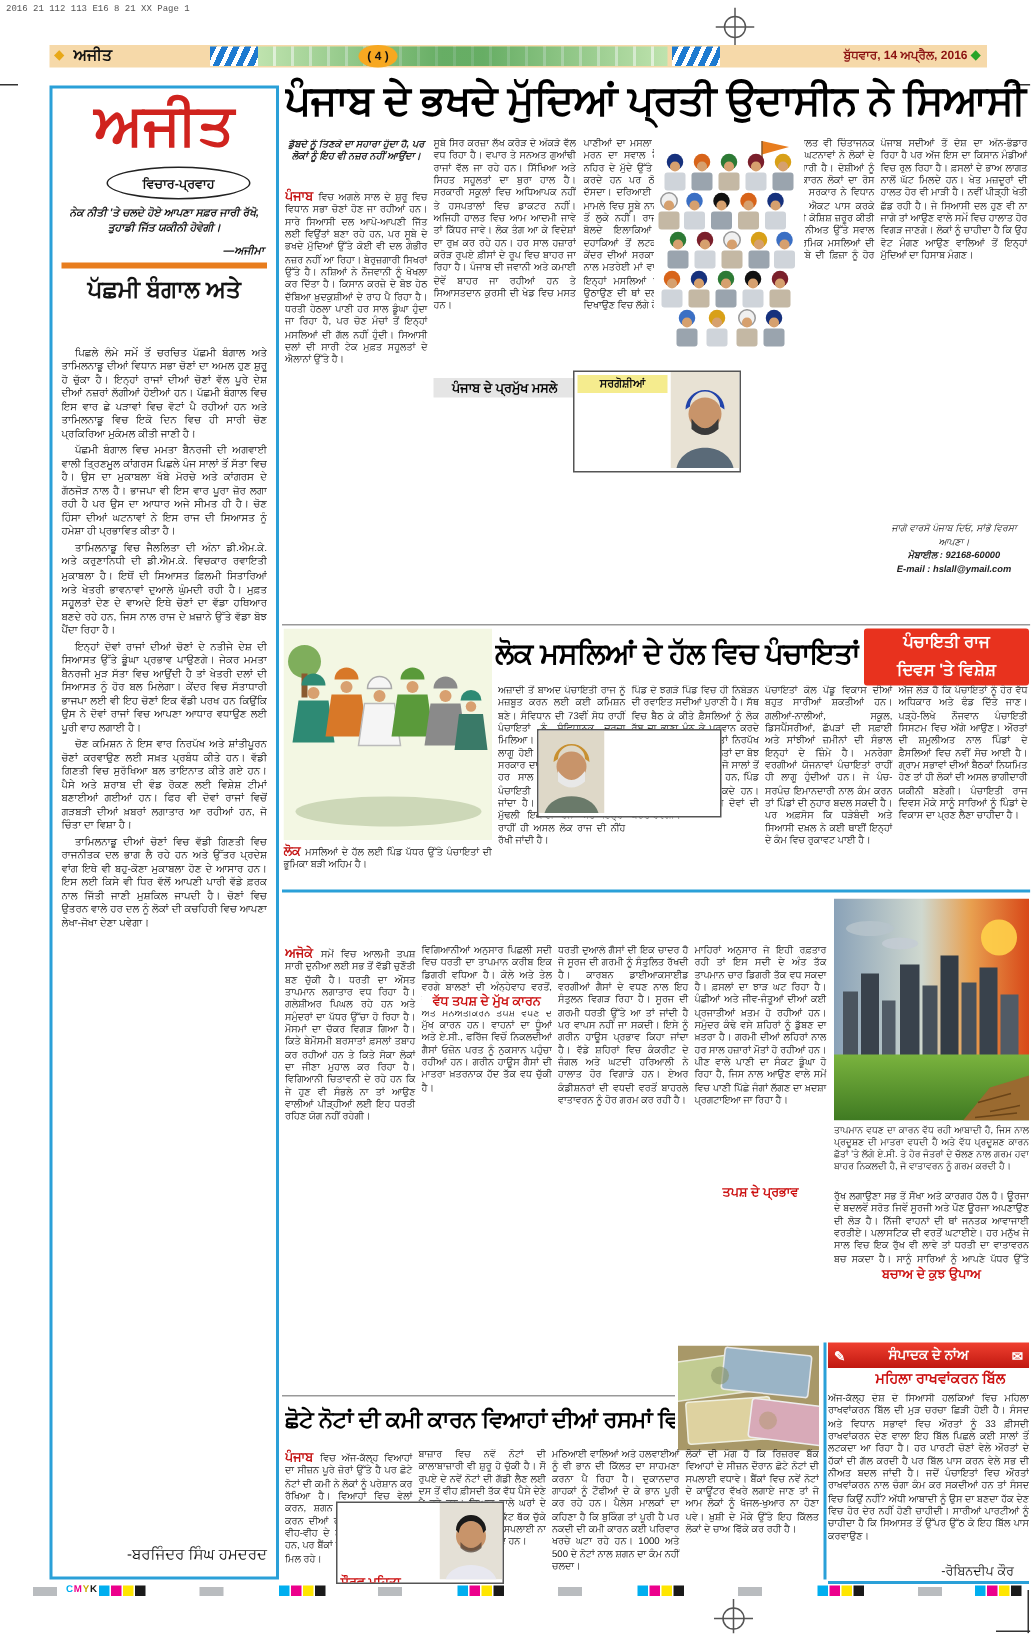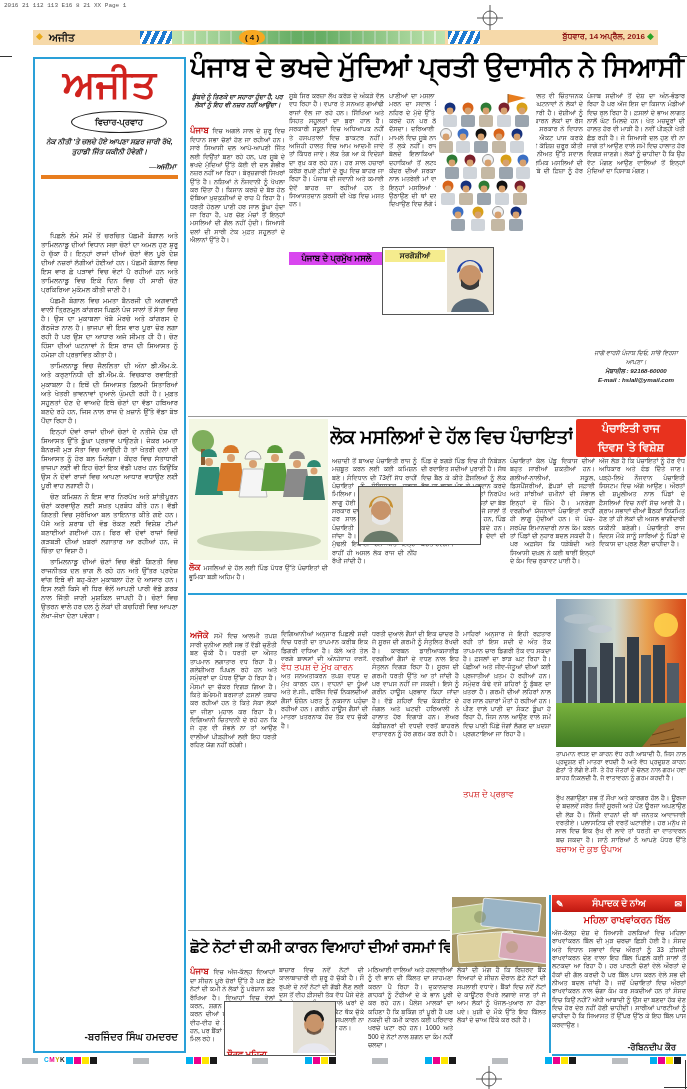--- a/index.html
+++ b/index.html
@@ -8,23 +8,23 @@
   .abs{position:absolute;}
   
   .col{position:absolute;font-size:6.4px;line-height:1.3;text-align:justify;
        color:#141414;overflow:hidden;}
   .lead{color:#c41212;font-weight:bold;font-size:8.5px;}
   .lead::after{content:" ";}
   .ital{font-style:italic;font-weight:bold;color:#222;}
   
   .headline{position:absolute;font-weight:800;color:#000;white-space:nowrap;
             overflow:hidden;letter-spacing:-0.3px;}
-  .redsub{position:absolute;background:#fff;color:#cc1010;font-weight:normal;
-          font-size:8.5px;line-height:13px;white-space:nowrap;overflow:hidden;}
-  .blacksub{position:absolute;background:#d946ef;color:#000;font-weight:bold;
+  .redsub{position:absolute;background:#fff;color:#cc1010;font-weight:bold;
+          font-size:8.5px;text-align:center;line-height:13px;white-space:nowrap;overflow:hidden;}
+  .blacksub{position:absolute;background:#e5e5e5;color:#000;font-weight:bold;
             font-size:8.5px;text-align:center;line-height:13px;white-space:nowrap;overflow:hidden;}
   
   .card{position:absolute;background:#fff;border:1px solid #555;display:flex;overflow:hidden;}
   .card .info{flex:1;display:flex;flex-direction:column;align-items:center;padding:2px 2px;}
   .card .tag{background:#f5ec8e;width:100%;text-align:center;font-weight:bold;
              font-size:7.5px;color:#111;padding:1px 0;}
   .card .sq{width:11px;height:11px;background:#f05a28;margin:4px auto 2px;}
   .card .nm{color:#cc1010;font-weight:bold;font-size:8.5px;text-align:left;width:100%;line-height:1.3;margin-top:47px;}
   .hline{position:absolute;background:#999;height:1px;}
   .blueline{position:absolute;background:#2aa0d8;}
@@ -52,21 +52,21 @@
                   font-size:7.2px;font-style:italic;font-weight:bold;}
   #edbox .obar{position:absolute;left:6px;top:116px;width:137px;height:4px;background:#e87d1e;}
   #edbox .t1{position:absolute;left:0;top:124px;width:149px;text-align:center;
              font-size:15.5px;font-weight:800;line-height:22px;white-space:nowrap;overflow:hidden;}
   #edbox .t2{position:absolute;left:0;top:146px;width:149px;text-align:center;
              font-size:15.5px;font-weight:800;line-height:22px;white-space:nowrap;overflow:hidden;}
   #edbox .ebody{position:absolute;left:6px;top:172px;width:137px;height:796px;overflow:hidden;
                 font-size:6.8px;line-height:1.33;text-align:justify;}
   #edbox .ebody p{margin:0 0 2px;text-indent:9px;}
   #edbox .esig{position:absolute;left:6px;top:972px;width:137px;text-align:right;
-               font-size:10px;font-weight:700;}
+               font-size:10px;font-weight:400;}
   
   #badge{position:absolute;left:576px;top:419px;width:110px;height:38px;background:#e8321e;
          border-radius:2px;color:#fff;font-weight:bold;font-size:11px;text-align:center;line-height:19px;}
   
   #lbanner{position:absolute;left:552px;top:895px;width:134px;height:17px;
            background:linear-gradient(#f04030,#c01810);color:#fff;display:flex;
            align-items:center;justify-content:space-between;padding:0 4px;box-sizing:border-box;
            font-weight:bold;font-size:9px;}
   #ltitle{position:absolute;left:552px;top:914px;width:150px;text-align:center;
           color:#cc1010;font-weight:bold;font-size:9.5px;}
@@ -119,20 +119,21 @@
     <span class="abs" style="left:517px;top:2px;width:95px;text-align:right;font-weight:bold;font-size:8px;color:#8b1212">ਬੁੱਧਵਾਰ, 14 ਅਪ੍ਰੈਲ, 2016</span>
     <span class="abs dia dia-g" style="left:614px;top:0">◆</span>
   </div>
 
   <div id="edbox">
     <div class="title">ਅਜੀਤ</div>
     <div class="oval">ਵਿਚਾਰ-ਪ੍ਰਵਾਹ</div>
     <div class="motto">ਨੇਕ ਨੀਤੀ 'ਤੇ ਚਲਦੇ ਹੋਏ ਆਪਣਾ ਸਫ਼ਰ ਜਾਰੀ ਰੱਖੋ, ਤੁਹਾਡੀ ਜਿੱਤ ਯਕੀਨੀ ਹੋਵੇਗੀ।</div>
     <div class="mauthor">—ਅਜੀਮਾ</div>
     <div class="obar"></div>
+    <div class="t1">ਪੱਛਮੀ ਬੰਗਾਲ ਅਤੇ</div>
     <div class="ebody">
       <p>ਪਿਛਲੇ ਲੰਮੇ ਸਮੇਂ ਤੋਂ ਚਰਚਿਤ ਪੱਛਮੀ ਬੰਗਾਲ ਅਤੇ ਤਾਮਿਲਨਾਡੂ ਦੀਆਂ ਵਿਧਾਨ ਸਭਾ ਚੋਣਾਂ ਦਾ ਅਮਲ ਹੁਣ ਸ਼ੁਰੂ ਹੋ ਚੁੱਕਾ ਹੈ। ਇਨ੍ਹਾਂ ਰਾਜਾਂ ਦੀਆਂ ਚੋਣਾਂ ਵੱਲ ਪੂਰੇ ਦੇਸ਼ ਦੀਆਂ ਨਜ਼ਰਾਂ ਲੱਗੀਆਂ ਹੋਈਆਂ ਹਨ। ਪੱਛਮੀ ਬੰਗਾਲ ਵਿਚ ਇਸ ਵਾਰ ਛੇ ਪੜਾਵਾਂ ਵਿਚ ਵੋਟਾਂ ਪੈ ਰਹੀਆਂ ਹਨ ਅਤੇ ਤਾਮਿਲਨਾਡੂ ਵਿਚ ਇਕੋ ਦਿਨ ਵਿਚ ਹੀ ਸਾਰੀ ਚੋਣ ਪ੍ਰਕਿਰਿਆ ਮੁਕੰਮਲ ਕੀਤੀ ਜਾਣੀ ਹੈ।</p>
       <p>ਪੱਛਮੀ ਬੰਗਾਲ ਵਿਚ ਮਮਤਾ ਬੈਨਰਜੀ ਦੀ ਅਗਵਾਈ ਵਾਲੀ ਤ੍ਰਿਣਮੂਲ ਕਾਂਗਰਸ ਪਿਛਲੇ ਪੰਜ ਸਾਲਾਂ ਤੋਂ ਸੱਤਾ ਵਿਚ ਹੈ। ਉਸ ਦਾ ਮੁਕਾਬਲਾ ਖੱਬੇ ਮੋਰਚੇ ਅਤੇ ਕਾਂਗਰਸ ਦੇ ਗੱਠਜੋੜ ਨਾਲ ਹੈ। ਭਾਜਪਾ ਵੀ ਇਸ ਵਾਰ ਪੂਰਾ ਜ਼ੋਰ ਲਗਾ ਰਹੀ ਹੈ ਪਰ ਉਸ ਦਾ ਆਧਾਰ ਅਜੇ ਸੀਮਤ ਹੀ ਹੈ। ਚੋਣ ਹਿੰਸਾ ਦੀਆਂ ਘਟਨਾਵਾਂ ਨੇ ਇਸ ਰਾਜ ਦੀ ਸਿਆਸਤ ਨੂੰ ਹਮੇਸ਼ਾ ਹੀ ਪ੍ਰਭਾਵਿਤ ਕੀਤਾ ਹੈ।</p>
       <p>ਤਾਮਿਲਨਾਡੂ ਵਿਚ ਜੈਲਲਿਤਾ ਦੀ ਅੰਨਾ ਡੀ.ਐਮ.ਕੇ. ਅਤੇ ਕਰੁਣਾਨਿਧੀ ਦੀ ਡੀ.ਐਮ.ਕੇ. ਵਿਚਕਾਰ ਰਵਾਇਤੀ ਮੁਕਾਬਲਾ ਹੈ। ਇਥੋਂ ਦੀ ਸਿਆਸਤ ਫ਼ਿਲਮੀ ਸਿਤਾਰਿਆਂ ਅਤੇ ਖੇਤਰੀ ਭਾਵਨਾਵਾਂ ਦੁਆਲੇ ਘੁੰਮਦੀ ਰਹੀ ਹੈ। ਮੁਫ਼ਤ ਸਹੂਲਤਾਂ ਦੇਣ ਦੇ ਵਾਅਦੇ ਇਥੇ ਚੋਣਾਂ ਦਾ ਵੱਡਾ ਹਥਿਆਰ ਬਣਦੇ ਰਹੇ ਹਨ, ਜਿਸ ਨਾਲ ਰਾਜ ਦੇ ਖ਼ਜ਼ਾਨੇ ਉੱਤੇ ਵੱਡਾ ਬੋਝ ਪੈਂਦਾ ਰਿਹਾ ਹੈ।</p>
       <p>ਇਨ੍ਹਾਂ ਦੋਵਾਂ ਰਾਜਾਂ ਦੀਆਂ ਚੋਣਾਂ ਦੇ ਨਤੀਜੇ ਦੇਸ਼ ਦੀ ਸਿਆਸਤ ਉੱਤੇ ਡੂੰਘਾ ਪ੍ਰਭਾਵ ਪਾਉਣਗੇ। ਜੇਕਰ ਮਮਤਾ ਬੈਨਰਜੀ ਮੁੜ ਸੱਤਾ ਵਿਚ ਆਉਂਦੀ ਹੈ ਤਾਂ ਖੇਤਰੀ ਦਲਾਂ ਦੀ ਸਿਆਸਤ ਨੂੰ ਹੋਰ ਬਲ ਮਿਲੇਗਾ। ਕੇਂਦਰ ਵਿਚ ਸੱਤਾਧਾਰੀ ਭਾਜਪਾ ਲਈ ਵੀ ਇਹ ਚੋਣਾਂ ਇਕ ਵੱਡੀ ਪਰਖ ਹਨ ਕਿਉਂਕਿ ਉਸ ਨੇ ਦੋਵਾਂ ਰਾਜਾਂ ਵਿਚ ਆਪਣਾ ਆਧਾਰ ਵਧਾਉਣ ਲਈ ਪੂਰੀ ਵਾਹ ਲਗਾਈ ਹੈ।</p>
       <p>ਚੋਣ ਕਮਿਸ਼ਨ ਨੇ ਇਸ ਵਾਰ ਨਿਰਪੱਖ ਅਤੇ ਸ਼ਾਂਤੀਪੂਰਨ ਚੋਣਾਂ ਕਰਵਾਉਣ ਲਈ ਸਖ਼ਤ ਪ੍ਰਬੰਧ ਕੀਤੇ ਹਨ। ਵੱਡੀ ਗਿਣਤੀ ਵਿਚ ਸੁਰੱਖਿਆ ਬਲ ਤਾਇਨਾਤ ਕੀਤੇ ਗਏ ਹਨ। ਪੈਸੇ ਅਤੇ ਸ਼ਰਾਬ ਦੀ ਵੰਡ ਰੋਕਣ ਲਈ ਵਿਸ਼ੇਸ਼ ਟੀਮਾਂ ਬਣਾਈਆਂ ਗਈਆਂ ਹਨ। ਫਿਰ ਵੀ ਦੋਵਾਂ ਰਾਜਾਂ ਵਿਚੋਂ ਗੜਬੜੀ ਦੀਆਂ ਖ਼ਬਰਾਂ ਲਗਾਤਾਰ ਆ ਰਹੀਆਂ ਹਨ, ਜੋ ਚਿੰਤਾ ਦਾ ਵਿਸ਼ਾ ਹੈ।</p>
       <p>ਤਾਮਿਲਨਾਡੂ ਦੀਆਂ ਚੋਣਾਂ ਵਿਚ ਵੱਡੀ ਗਿਣਤੀ ਵਿਚ ਰਾਜਨੀਤਕ ਦਲ ਭਾਗ ਲੈ ਰਹੇ ਹਨ ਅਤੇ ਉੱਤਰ ਪ੍ਰਦੇਸ਼ ਵਾਂਗ ਇਥੇ ਵੀ ਬਹੁ-ਕੋਣਾ ਮੁਕਾਬਲਾ ਹੋਣ ਦੇ ਆਸਾਰ ਹਨ। ਇਸ ਲਈ ਕਿਸੇ ਵੀ ਧਿਰ ਵੱਲੋਂ ਆਪਣੀ ਪਾਰੀ ਵੱਡੇ ਫ਼ਰਕ ਨਾਲ ਜਿੱਤੀ ਜਾਣੀ ਮੁਸ਼ਕਿਲ ਜਾਪਦੀ ਹੈ। ਚੋਣਾਂ ਵਿਚ ਉਤਰਨ ਵਾਲੇ ਹਰ ਦਲ ਨੂੰ ਲੋਕਾਂ ਦੀ ਕਚਹਿਰੀ ਵਿਚ ਆਪਣਾ ਲੇਖਾ-ਜੋਖਾ ਦੇਣਾ ਪਵੇਗਾ।</p>
     </div>
     <div class="esig">-ਬਰਜਿੰਦਰ ਸਿੰਘ ਹਮਦਰਦ</div>
   </div>
@@ -375,21 +376,21 @@
   </div>
 
   <div class="blueline" style="left:549px;top:895px;width:2px;height:158px"></div>
   <div id="lbanner">
     <span>✎</span>
     <span>ਸੰਪਾਦਕ ਦੇ ਨਾਂਅ</span>
     <span>✉</span>
   </div>
   <div id="ltitle">ਮਹਿਲਾ ਰਾਖਵਾਂਕਰਨ ਬਿੱਲ</div>
   <div class="col" style="left:552px;top:929px;width:134px;height:112px">ਅੱਜ-ਕੱਲ੍ਹ ਦੇਸ਼ ਦੇ ਸਿਆਸੀ ਹਲਕਿਆਂ ਵਿਚ ਮਹਿਲਾ ਰਾਖਵਾਂਕਰਨ ਬਿੱਲ ਦੀ ਮੁੜ ਚਰਚਾ ਛਿੜੀ ਹੋਈ ਹੈ। ਸੰਸਦ ਅਤੇ ਵਿਧਾਨ ਸਭਾਵਾਂ ਵਿਚ ਔਰਤਾਂ ਨੂੰ 33 ਫ਼ੀਸਦੀ ਰਾਖਵਾਂਕਰਨ ਦੇਣ ਵਾਲਾ ਇਹ ਬਿੱਲ ਪਿਛਲੇ ਕਈ ਸਾਲਾਂ ਤੋਂ ਲਟਕਦਾ ਆ ਰਿਹਾ ਹੈ। ਹਰ ਪਾਰਟੀ ਚੋਣਾਂ ਵੇਲੇ ਔਰਤਾਂ ਦੇ ਹੱਕਾਂ ਦੀ ਗੱਲ ਕਰਦੀ ਹੈ ਪਰ ਬਿੱਲ ਪਾਸ ਕਰਨ ਵੇਲੇ ਸਭ ਦੀ ਨੀਅਤ ਬਦਲ ਜਾਂਦੀ ਹੈ। ਜਦੋਂ ਪੰਚਾਇਤਾਂ ਵਿਚ ਔਰਤਾਂ ਰਾਖਵਾਂਕਰਨ ਨਾਲ ਚੰਗਾ ਕੰਮ ਕਰ ਸਕਦੀਆਂ ਹਨ ਤਾਂ ਸੰਸਦ ਵਿਚ ਕਿਉਂ ਨਹੀਂ? ਅੱਧੀ ਆਬਾਦੀ ਨੂੰ ਉਸ ਦਾ ਬਣਦਾ ਹੱਕ ਦੇਣ ਵਿਚ ਹੋਰ ਦੇਰ ਨਹੀਂ ਹੋਣੀ ਚਾਹੀਦੀ। ਸਾਰੀਆਂ ਪਾਰਟੀਆਂ ਨੂੰ ਚਾਹੀਦਾ ਹੈ ਕਿ ਸਿਆਸਤ ਤੋਂ ਉੱਪਰ ਉੱਠ ਕੇ ਇਹ ਬਿੱਲ ਪਾਸ ਕਰਵਾਉਣ।</div>
-  <div class="abs" style="left:552px;top:1042px;width:124px;text-align:right;font-weight:700;font-size:8.5px">-ਰੋਬਿਨਦੀਪ ਕੌਰ</div>
+  <div class="abs" style="left:552px;top:1042px;width:124px;text-align:right;font-weight:400;font-size:8.5px">-ਰੋਬਿਨਦੀਪ ਕੌਰ</div>
   <div class="blueline" style="left:552px;top:1054px;width:134px;height:2px"></div>
 
   <div class="cmyk" style="left:44px">
     <b>C</b><b>M</b><b>Y</b><b>K</b>
   </div>
   <div class="regbar" style="left:22px"></div>
   <div class="regbar" style="left:133px"></div>
   <div class="regbar" style="left:252px"></div>
   <div class="regbar" style="left:372px"></div>
   <div class="regbar" style="left:492px"></div>

